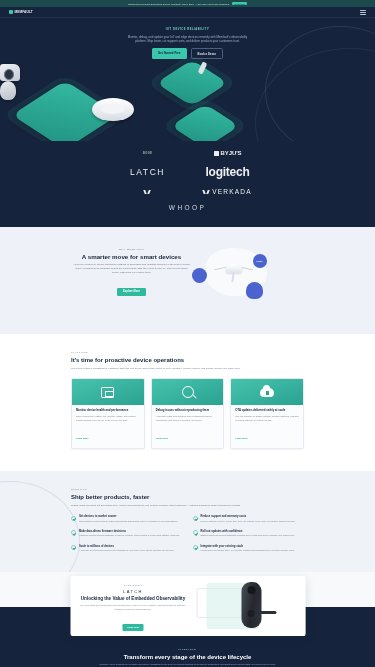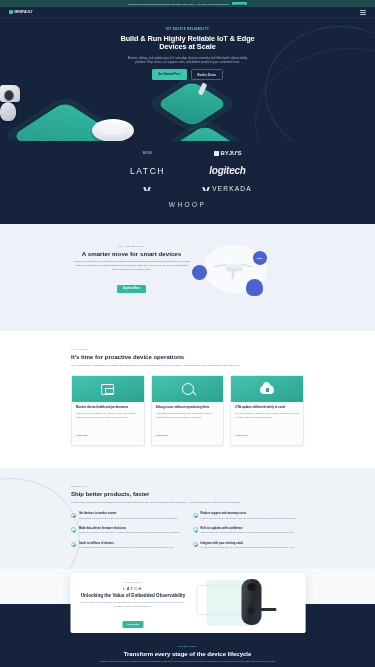--- a/index.html
+++ b/index.html
@@ -121,21 +121,21 @@
   }
   .logo-grid {
     display:grid; grid-template-columns:1fr 1fr; row-gap:9px;
     align-items:center; justify-items:center; max-width:160px; margin:0 auto;
   }
   .logo-grid .full { grid-column:1 / -1; }
   .lg { color:#ffffff; opacity:.92; display:flex; align-items:center; gap:2px; white-space:nowrap; }
   .lg-sm   { font-size:3px; letter-spacing:.3px; opacity:.55; font-weight:bold;}
   .lg-byjus{ font-size:6px; font-weight:bold; letter-spacing:-.1px; }
   .lg-latch{ font-size:8.5px; letter-spacing:1.6px; font-weight:300; }
-  .lg-logitech{ font-size:10px; font-weight:bold; letter-spacing:-.25px;font-style:italic; }
+  .lg-logitech{ font-size:12px; font-weight:bold; letter-spacing:-.25px; }
   .lg-verkada{ font-size:6.5px; letter-spacing:1.2px; font-weight:500; }
   .lg-whoop{ font-size:6.5px; letter-spacing:2.4px; font-weight:500; opacity:.8;}
   .glyph-box{ width:5px;height:5px;background:#fff;border-radius:.6px; display:inline-block;}
   .glyph-v{ width:7px;height:4px; position:relative; display:inline-block;}
   .glyph-v:before,.glyph-v:after{
     content:""; position:absolute; top:0; width:2px;height:4px; background:#fff;
   }
   .glyph-v:before{ left:0; transform:skewX(20deg);}
   .glyph-v:after{ left:3.5px; transform:skewX(-20deg);}
 
@@ -259,21 +259,20 @@
         <i></i>
         <i></i>
       </div>
   </div>
 
   <div class="hero">
     <div class="hero-swoosh"></div>
     <div class="hero-swoosh2"></div>
     <div class="hero-inner">
       <div class="eyebrow">IOT DEVICE RELIABILITY</div>
-      <h1 class="hero-title">Build &amp; Run Highly Reliable IoT &amp; Edge Devices at Scale</h1>
       <p class="hero-sub">Monitor, debug, and update your IoT and edge devices remotely with Memfault's observability platform. Ship faster, cut support costs, and deliver products your customers trust.</p>
       <div class="hero-btns">
         <span class="btn btn-primary">Get Started Free</span>
         <span class="btn btn-ghost">Book a Demo</span>
       </div>
     </div>
     <div class="iso">
       <div class="tile tile-main glow"></div>
       <div class="tile tile-robot glow"></div>
       <div class="tile tile-cam glow"></div>

